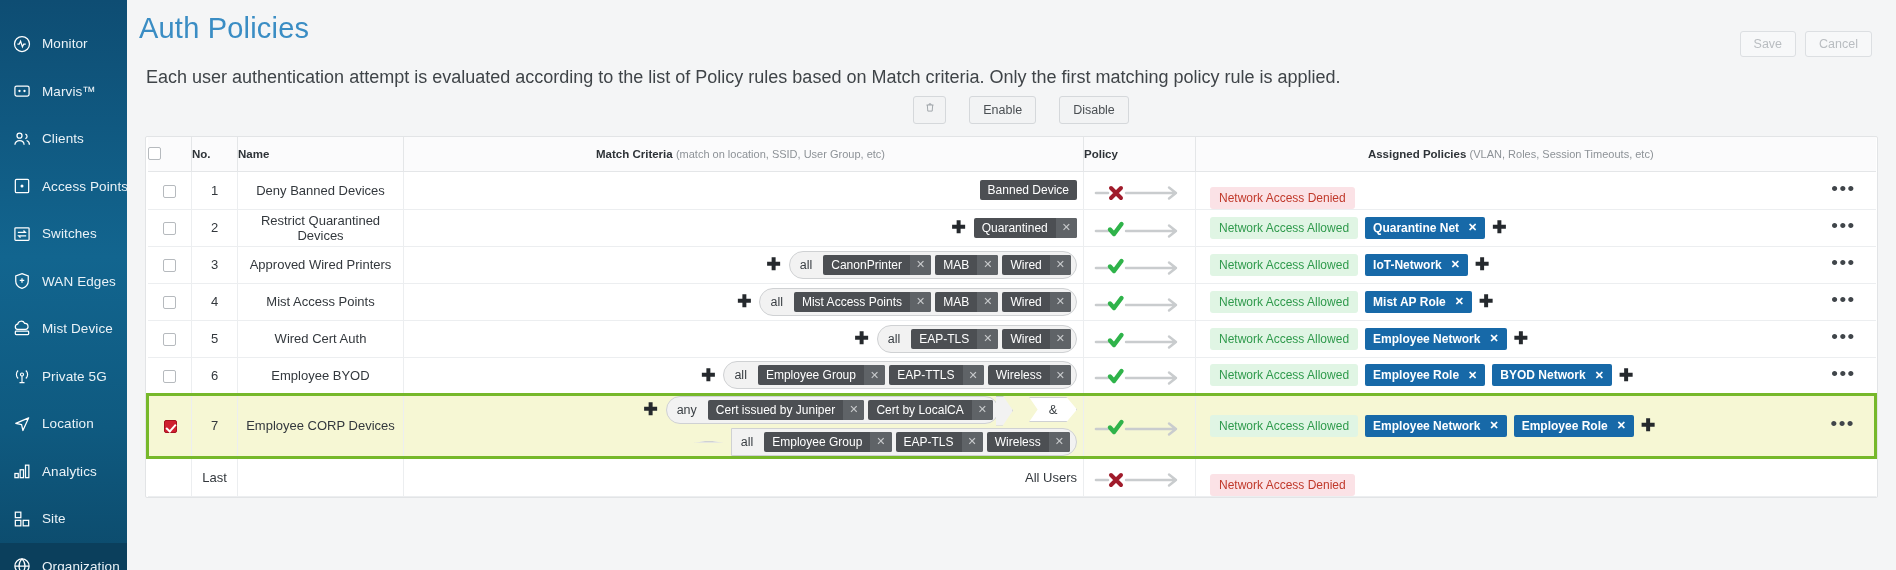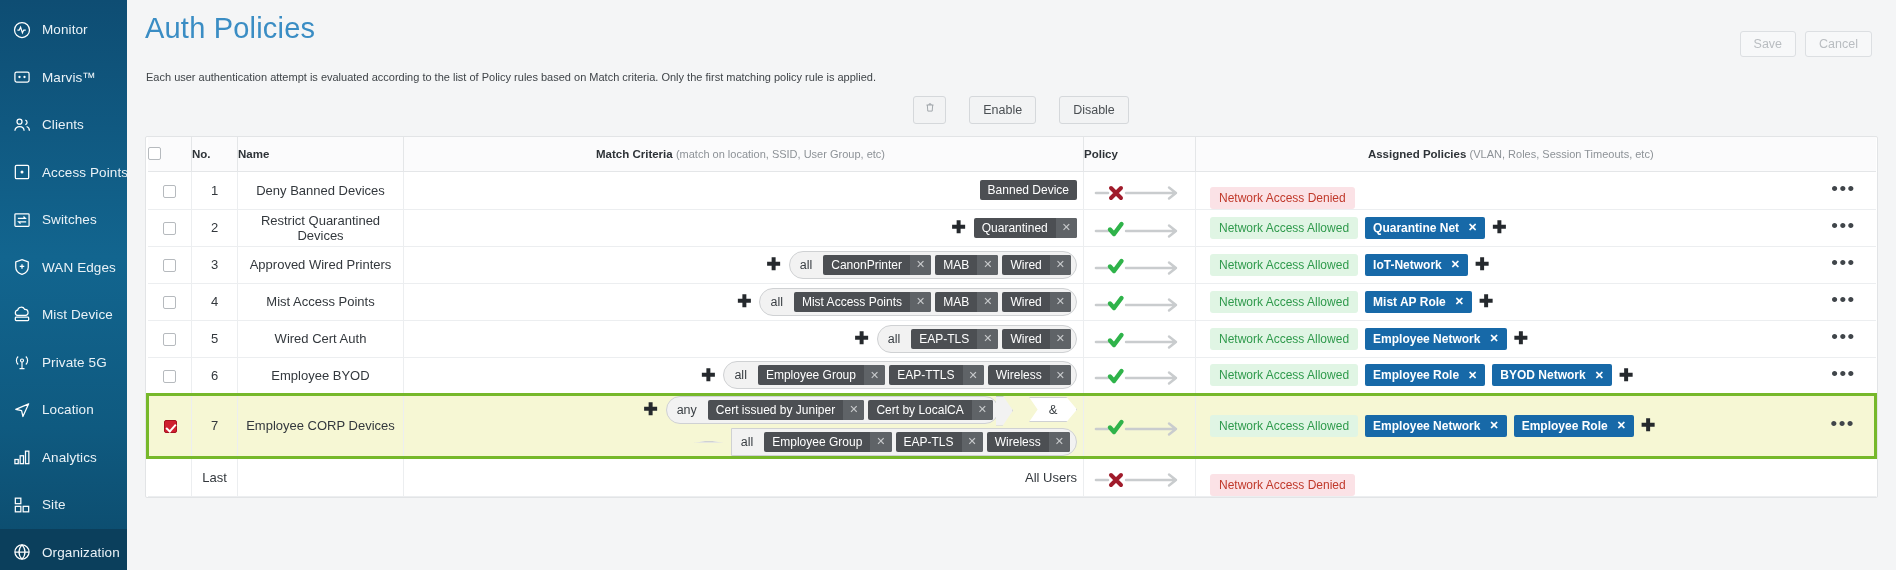--- a/index.html
+++ b/index.html
@@ -8,50 +8,50 @@
     font-family: "Liberation Sans", sans-serif;
     background: #f4f5f6;
     overflow: hidden;
   }
   .app { display: flex; width: 1896px; height: 570px; }
 
   
   .sidebar {
     width: 127px; height: 570px; flex: 0 0 127px;
     background: linear-gradient(180deg,#0e4d73 0%,#12658f 45%,#0f5a80 75%,#0c4a6b 100%);
-    padding-top: 6px;
+    padding-top: 20px;
     position: relative;
   }
   .nav-item {
     display: flex; align-items: center;
     height: 47.5px; padding-left: 11px;
     color: #eaf2f7; font-size: 13.5px;
     gap: 9px; cursor: pointer; white-space: nowrap;
   }
   .nav-item.active { background: #0b3f5c; }
   .nav-item .ico { width: 22px; height: 22px; flex: 0 0 22px; display:flex; align-items:center; justify-content:center; }
   .nav-item .ico svg { width: 20px; height: 20px; display:block; }
   .nav-label { font-size: 13.5px; letter-spacing: .1px; }
 
   
   .main { flex: 1 1 auto; height: 570px; background: #f4f5f6; position: relative; }
-  .page-head { display: flex; align-items: flex-start; padding: 11px 24px 0 18px; justify-content: space-between; }
+  .page-head { display: flex; align-items: flex-start; padding: 11px 24px 0 12px; justify-content: space-between; }
   .page-title {
     font-size: 29px; color: #3a8dc4; font-weight: 400; letter-spacing: .2px;
     line-height: 34px;
   }
   .head-actions { margin-left: auto; display: flex; gap: 9px; padding-top: 20px; }
   .btn-ghost {
     min-width: 48px; padding: 4px 13px;
     font-size: 12.5px; color: #b9bdc1;
     background: #f7f8f9; border: 1px solid #dcdfe2; border-radius: 3px;
     cursor: pointer; line-height: 16px;
   }
   .desc {
-    font-size: 11px; color: #3f4448; padding: 12px 6px 0 19px; line-height: 16px;
+    font-size: 18px; color: #3f4448; padding: 12px 6px 0 19px; line-height: 16px;
   }
   .toolbar { display: flex; gap: 23px; padding: 11px 0 0 19px; justify-content: center; }
   .tb-btn {
     background: #f2f3f4; border: 1px solid #d5d8db; border-radius: 3px;
     font-size: 12.5px; color: #4a4f53; padding: 4px 13px; cursor: pointer;
     line-height: 17px; min-height: 26px; display:flex; align-items:center; justify-content:center;
   }
   .tb-btn.icon-only { width: 33px; padding: 4px 0; }
   .tb-btn.icon-only svg { width: 12px; height: 13px; }
 

